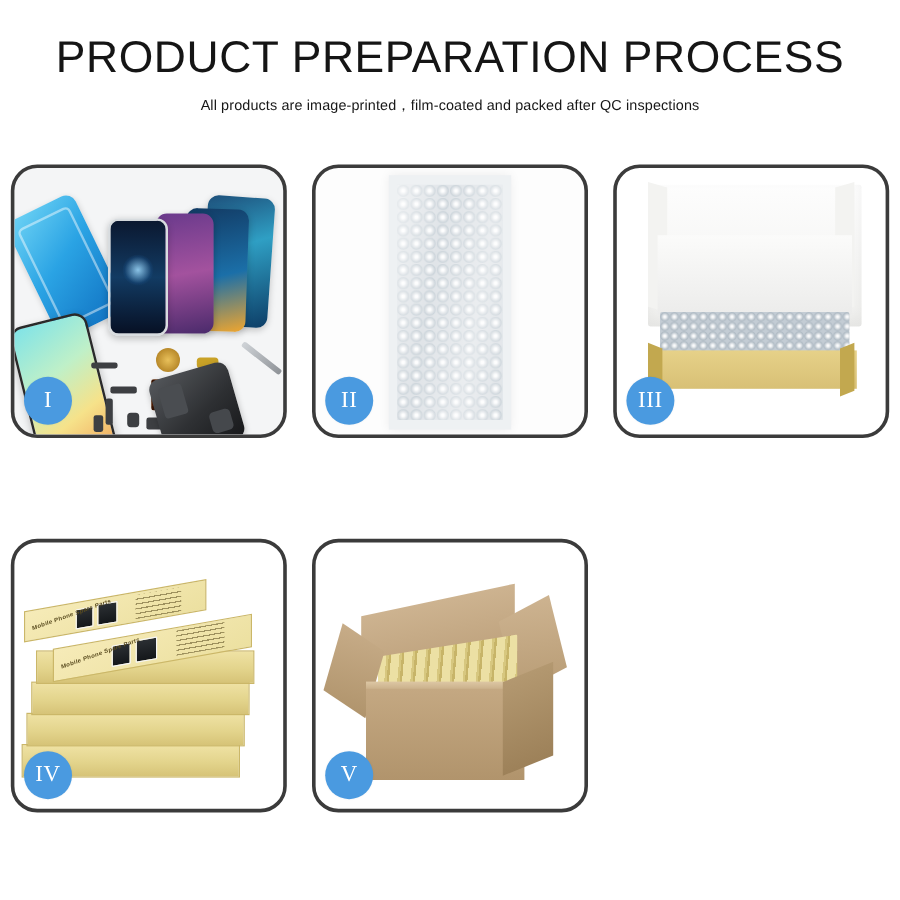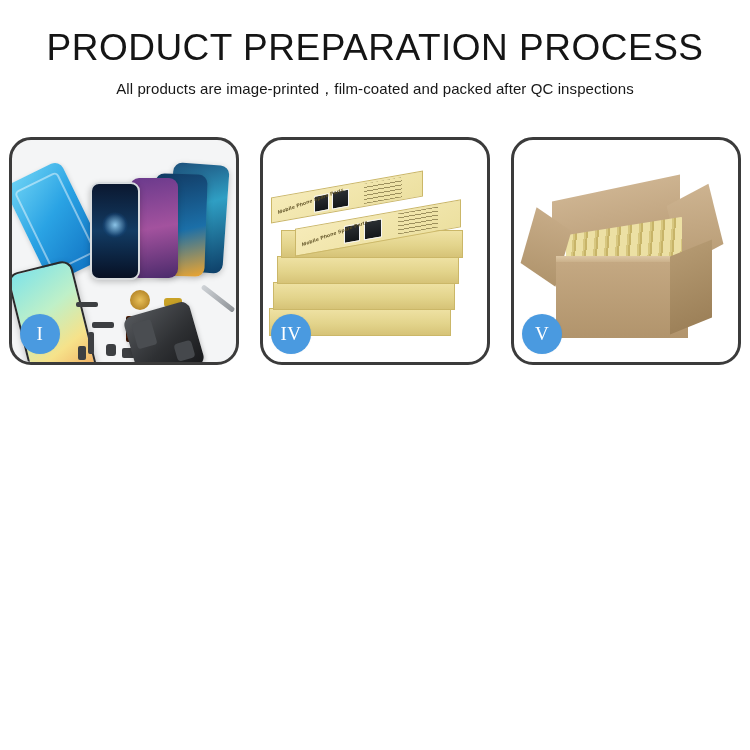--- a/index.html
+++ b/index.html
@@ -33,21 +33,21 @@
     font-size: 37px;
     line-height: 44px;
     font-weight: 400;
     letter-spacing: 0.5px;
     color: #151515;
     font-family: "Liberation Sans", sans-serif;
     white-space: nowrap;
   }
   .subtitle {
     margin-top: 9px;
-    font-size: 15px;
+    font-size: 12px;
     line-height: 19px;
     font-weight: 400;
     color: #171717;
     letter-spacing: 0.1px;
     white-space: nowrap;
   }
 
   
   .grid {
     position: absolute;
@@ -366,21 +366,42 @@
           <div class="prt" style="left:70px; top:58px; width:9px; height:9px;"></div>
           <div class="prt" style="left:92px; top:30px; width:20px; height:6px;"></div>
           <div class="prt" style="left:6px; top:58px; width:8px; height:14px; border-radius:2px;"></div>
         </div>
         <div class="backplate"></div>
         <div class="tweezer"></div>
       </div>
       <div class="badge">I</div>
     </div>
 
-
+    <div class="panel p2">
+      <div class="panel-media">
+        <div class="sheet"></div>
+        <div class="bubbles"></div>
+        <div class="sheen"></div>
+      </div>
+      <div class="badge">II</div>
+    </div>
+
+    <div class="panel p3">
+      <div class="panel-media">
+        <div class="lid"></div>
+        <div class="lid-l"></div>
+        <div class="lid-r"></div>
+        <div class="inner-foam"></div>
+        <div class="bubbles3"></div>
+        <div class="tray-front"></div>
+        <div class="tray-lcap"></div>
+        <div class="tray-rcap"></div>
+      </div>
+      <div class="badge">III</div>
+    </div>
 
     <div class="panel p4">
       <div class="panel-media">
         <div class="stack">
           <div class="bx" style="left:0px; top:150px; width:180px; height:26px;"></div>
           <div class="bx" style="left:4px; top:124px; width:180px; height:26px;"></div>
           <div class="bx" style="left:8px; top:98px; width:180px; height:26px;"></div>
           <div class="bx" style="left:12px; top:72px; width:180px; height:26px;"></div>
 
           <div class="bx bx-top" style="left:2px; top:26px; width:150px; height:24px; transform:skewY(-10deg);">

